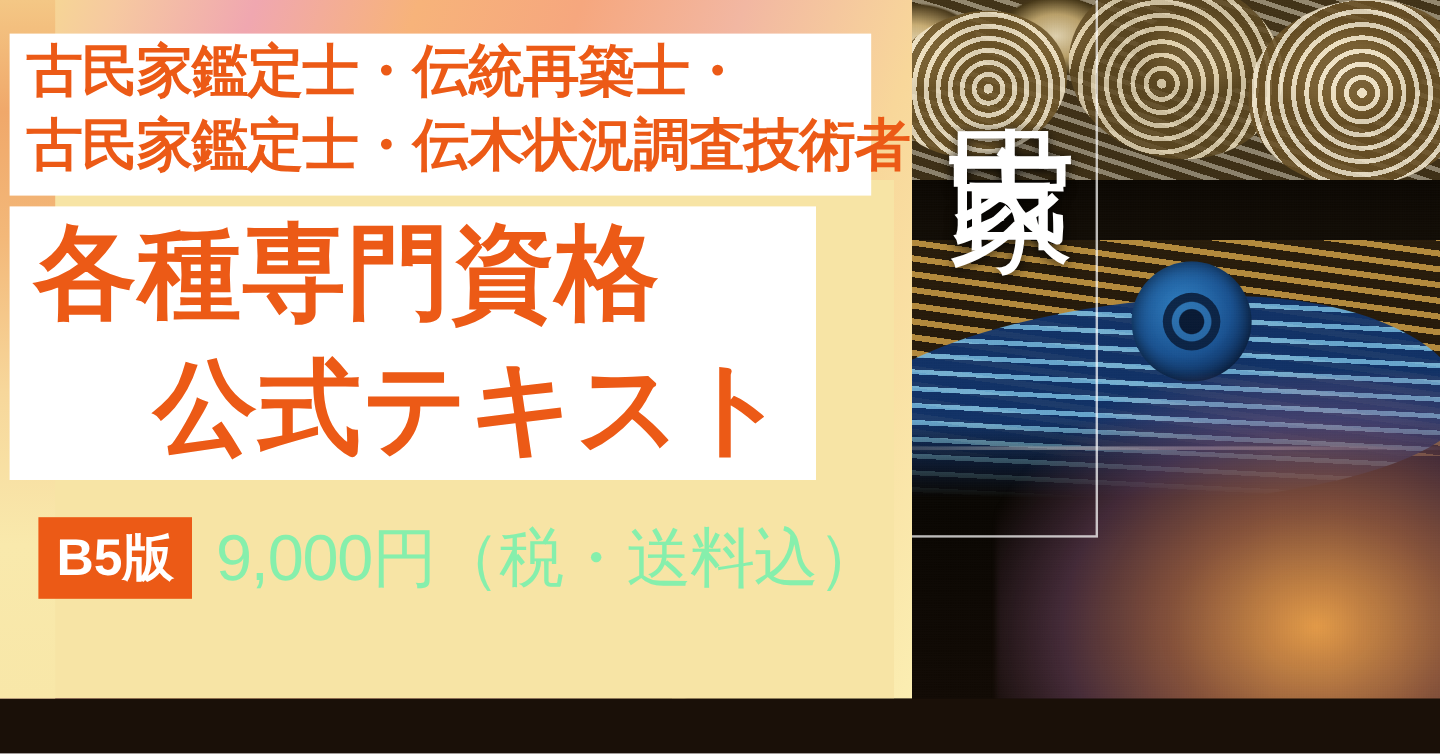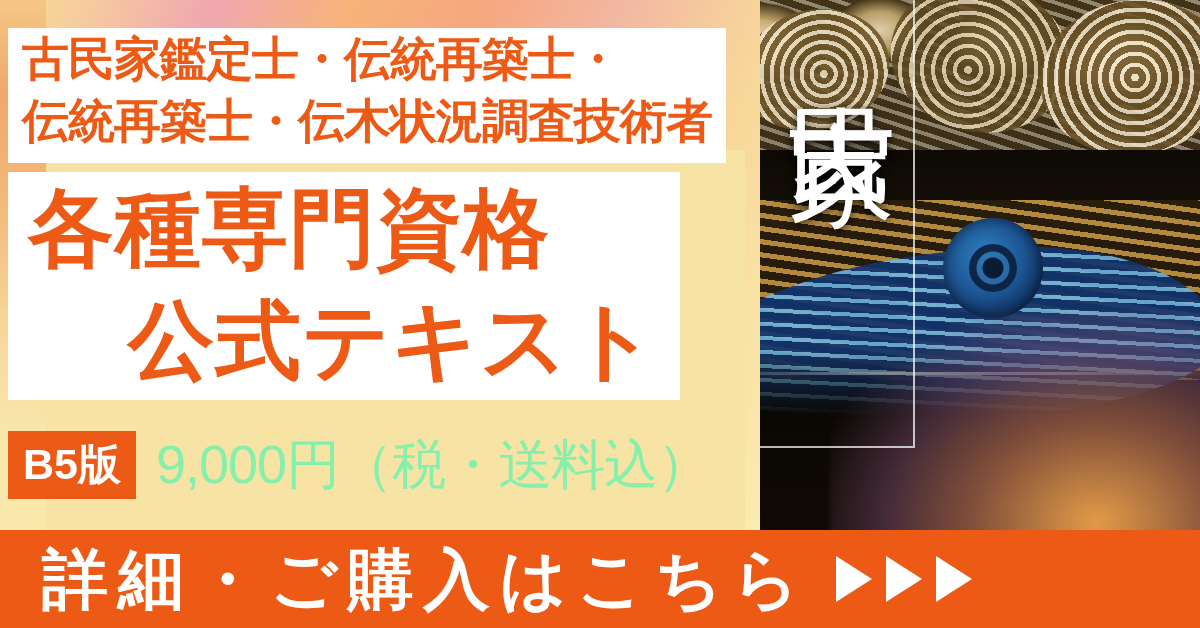--- a/index.html
+++ b/index.html
@@ -139,21 +139,21 @@
   }
   .main-line.l1{padding-left:20px;}
   .main-line.l2{padding-left:120px;}
 
   
   .price-row{
     position:absolute;left:0;top:428px;width:745px;height:74px;
     display:flex;align-items:center;
   }
   .badge{
-    margin-left:8px;width:128px;height:68px;background:#ec5a16;color:#fff;
+    margin-left:32px;width:128px;height:68px;background:#ec5a16;color:#fff;
     display:flex;align-items:center;justify-content:center;
     font-size:43px;font-weight:bold;letter-spacing:0px;
   }
   .price{
     margin-left:20px;color:#86efac;font-size:54px;font-weight:normal;letter-spacing:-1px;
   }
 
   
   .cta{
     position:absolute;left:0;top:530px;width:1200px;height:98px;background:#ec5a16;
@@ -196,35 +196,27 @@
     <div class="v-sub">伝統構法　古民家活用のための調査と再生の</div>
   </div>
 
   <div class="backdrop"></div>
   <div class="backdrop-lower"></div>
   <div class="backdrop-diag"></div>
   <div class="left-edge-glow"></div>
 
   <div class="panel-top">
     <div class="line head-line">古民家鑑定士・伝統再築士・</div>
-    <div class="line head-line">伝統再築士・伝木状況調査技術者</div>
+    <div class="line head-line">古民家鑑定士・伝木状況調査技術者</div>
   </div>
 
   <div class="panel-main">
     <div class="line main-line l1">各種専門資格</div>
     <div class="line main-line l2">公式テキスト</div>
   </div>
 
   <div class="price-row">
     <div class="badge">B5版</div>
     <div class="price">9,000円（税・送料込）</div>
   </div>
 
-  <div class="cta">
-    <div class="cta-text">詳細・ご購入はこちら</div>
-    <div class="arrows">
-      <span class="arrow"></span>
-      <span class="arrow"></span>
-      <span class="arrow"></span>
-    </div>
-  </div>
 
 </div>
 
 </body></html>

